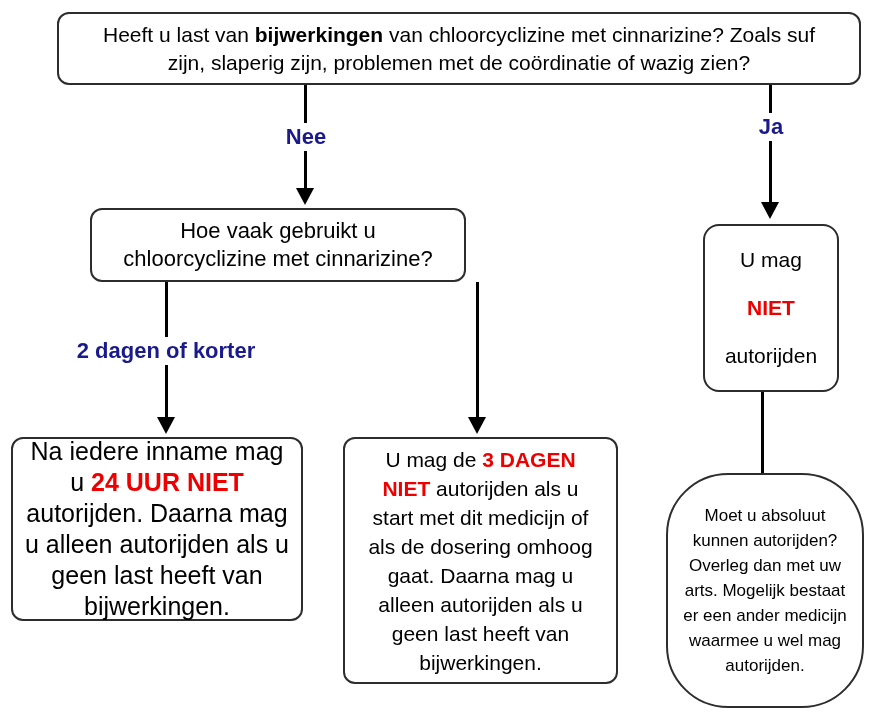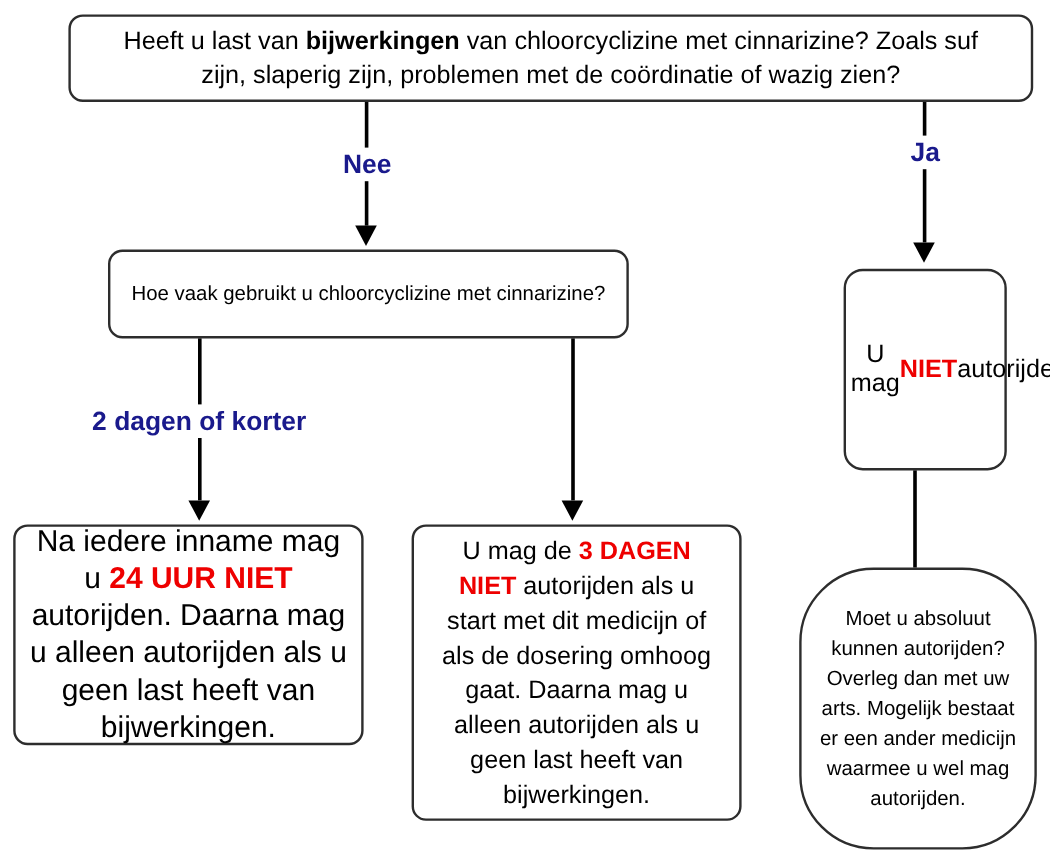--- a/index.html
+++ b/index.html
@@ -26,27 +26,27 @@
     border:2px solid var(--box-border);
     border-radius:12px;
     display:flex;
     align-items:center;
     justify-content:center;
     text-align:center;
   }
   .box p{ width:100%; }
   .warn{ color:var(--warning); font-weight:bold; }
   .q1{ left:57px; top:12px; width:804px; height:73px; font-size:21px; line-height:28px; padding:0 27px; }
-  .q2{ left:90px; top:208px; width:434px; height:74px; font-size:17px; line-height:28px; padding:0 14px; }
+  .q2{ left:90px; top:208px; width:376px; height:74px; font-size:22px; line-height:28px; padding:0 14px; }
   .r1{ left:11px; top:437px; width:292px; height:184px; font-size:25px; line-height:31px; padding:0 8px; }
   .r2{ left:343px; top:437px; width:275px; height:247px; font-size:21px; line-height:29px; padding:0 20px; }
   .r3{
     left:703px; top:224px; width:136px; height:168px;
     font-size:21px; line-height:24px; border-radius:16px;
-    flex-direction:row; justify-content:space-between;
+    flex-direction:column; justify-content:space-between;
     padding:22px 4px;
   }
   .r4{ left:666px; top:473px; width:198px; height:235px; font-size:17px; line-height:25px; padding:0 15px; border-radius:62px;text-align:center; }
   .shaft{
     position:absolute;
     width:3px;
     background:var(--arrow);
   }
   .head{
     position:absolute;

